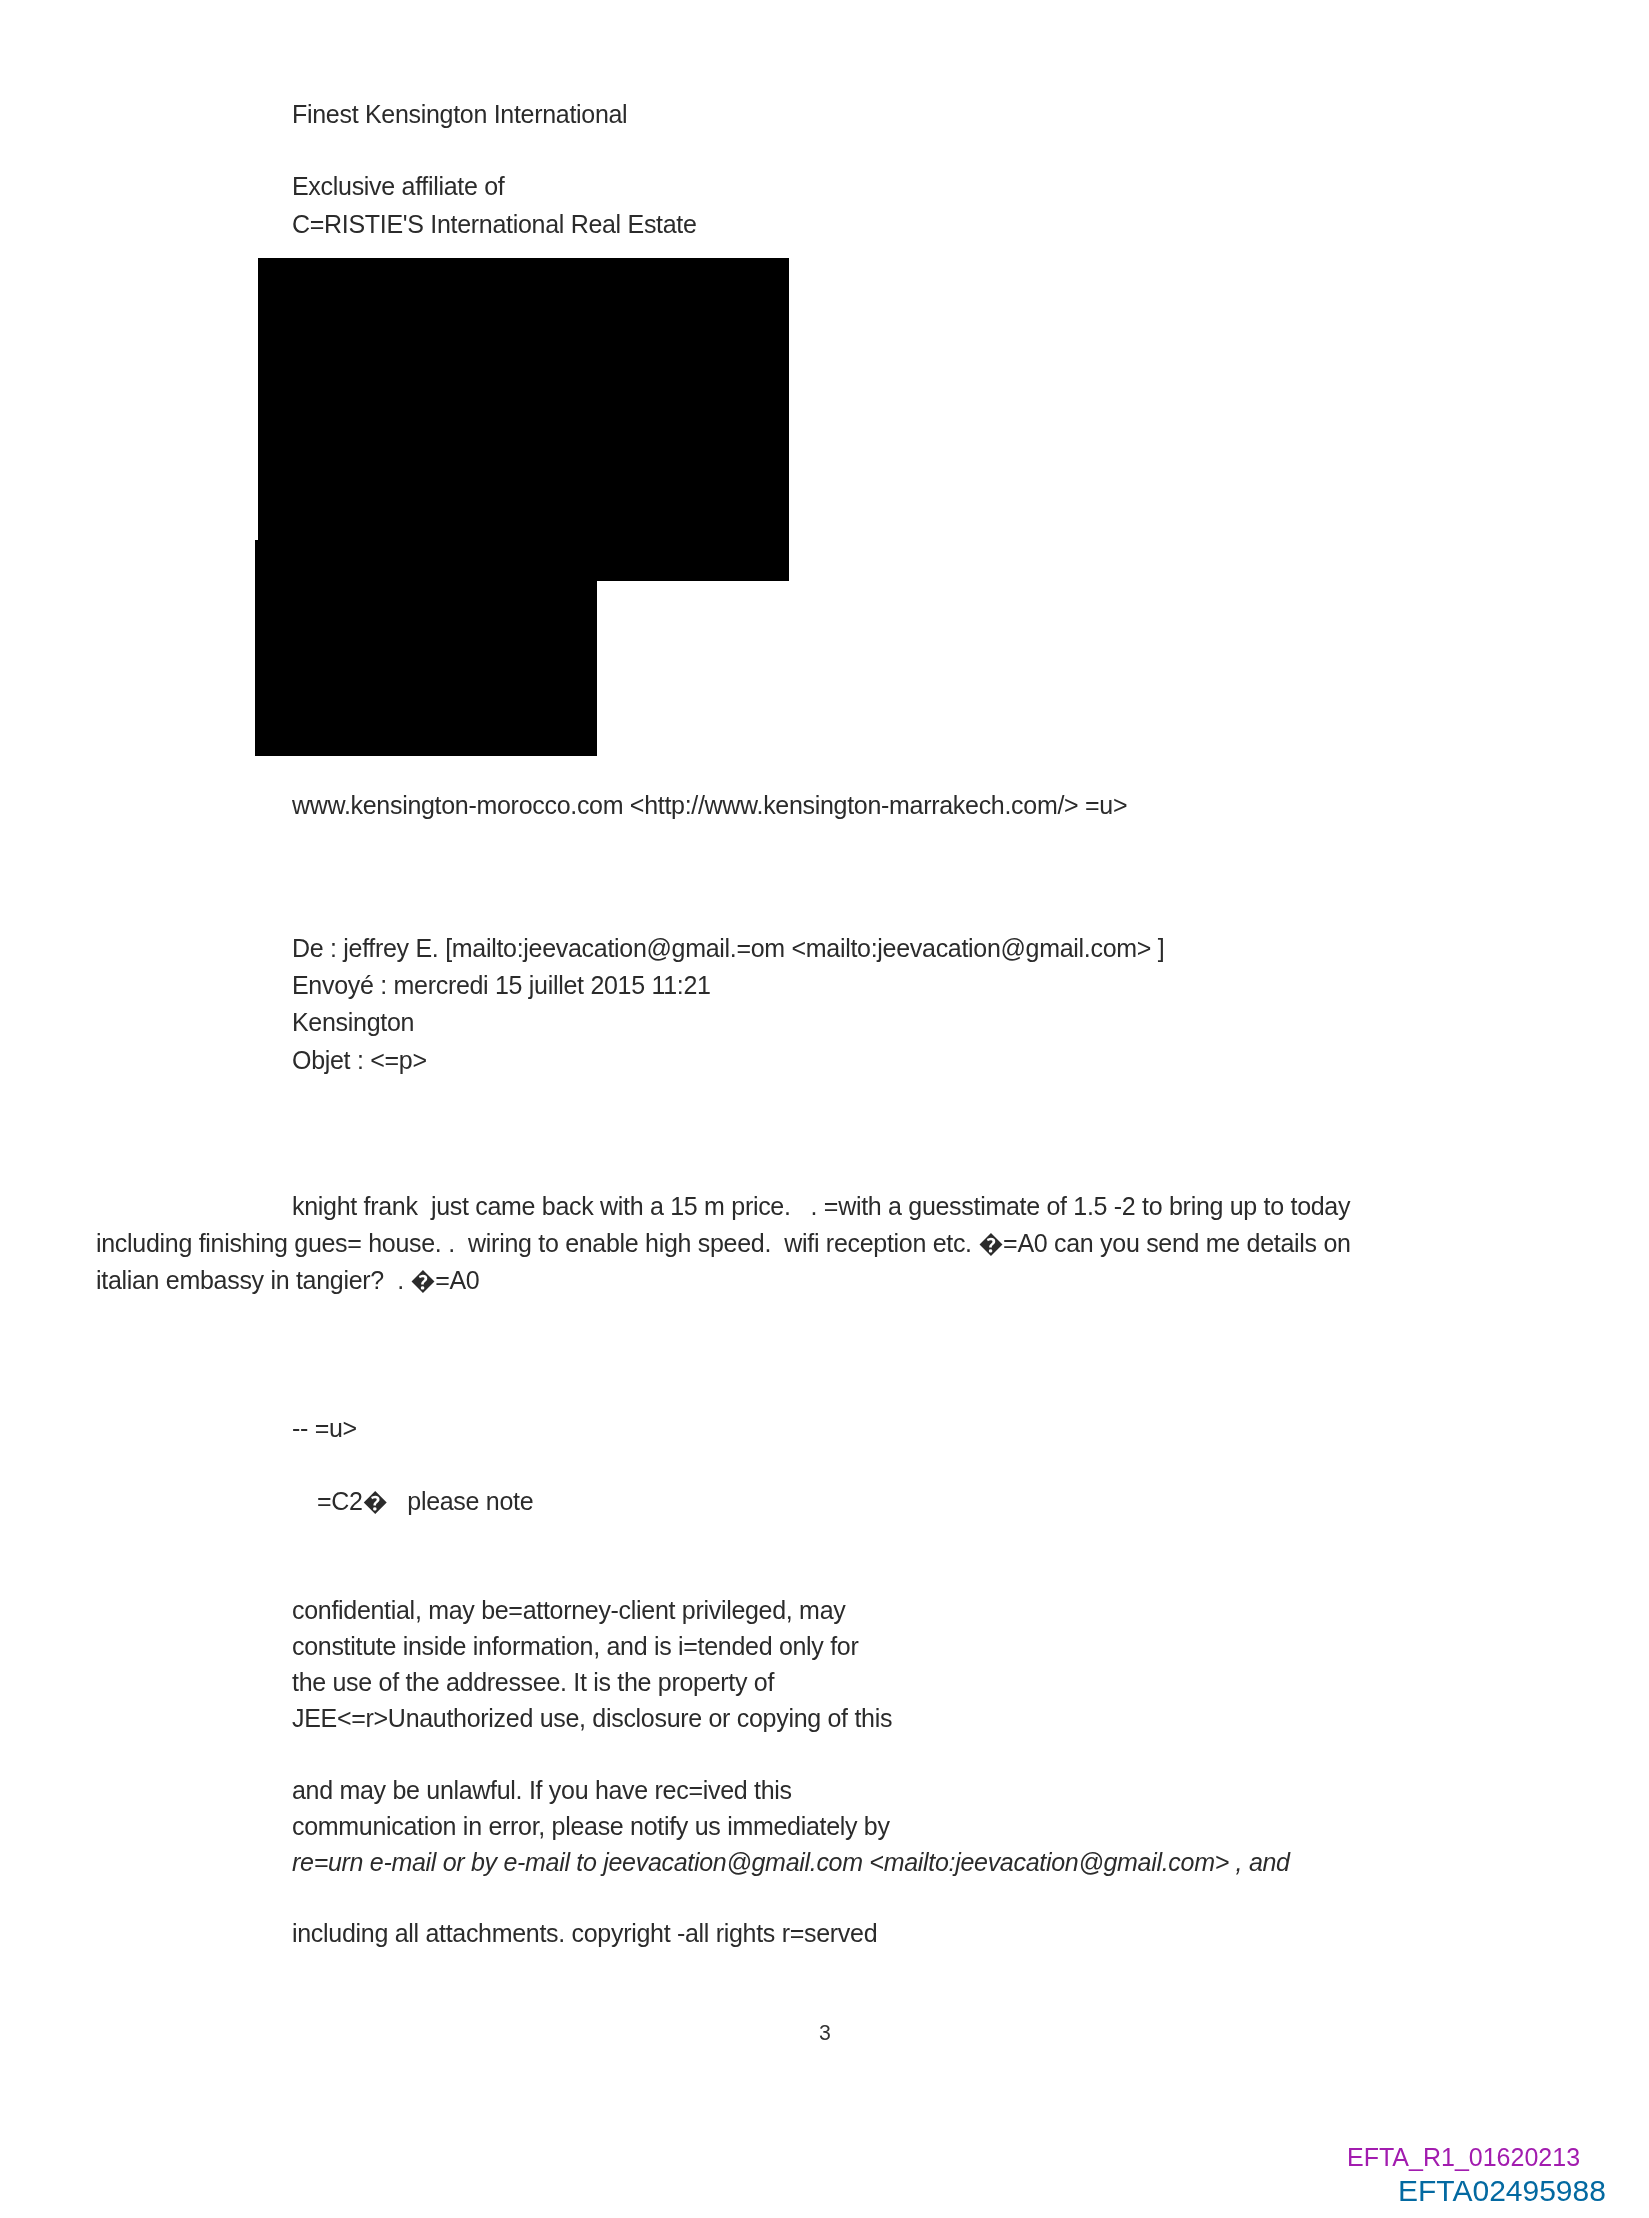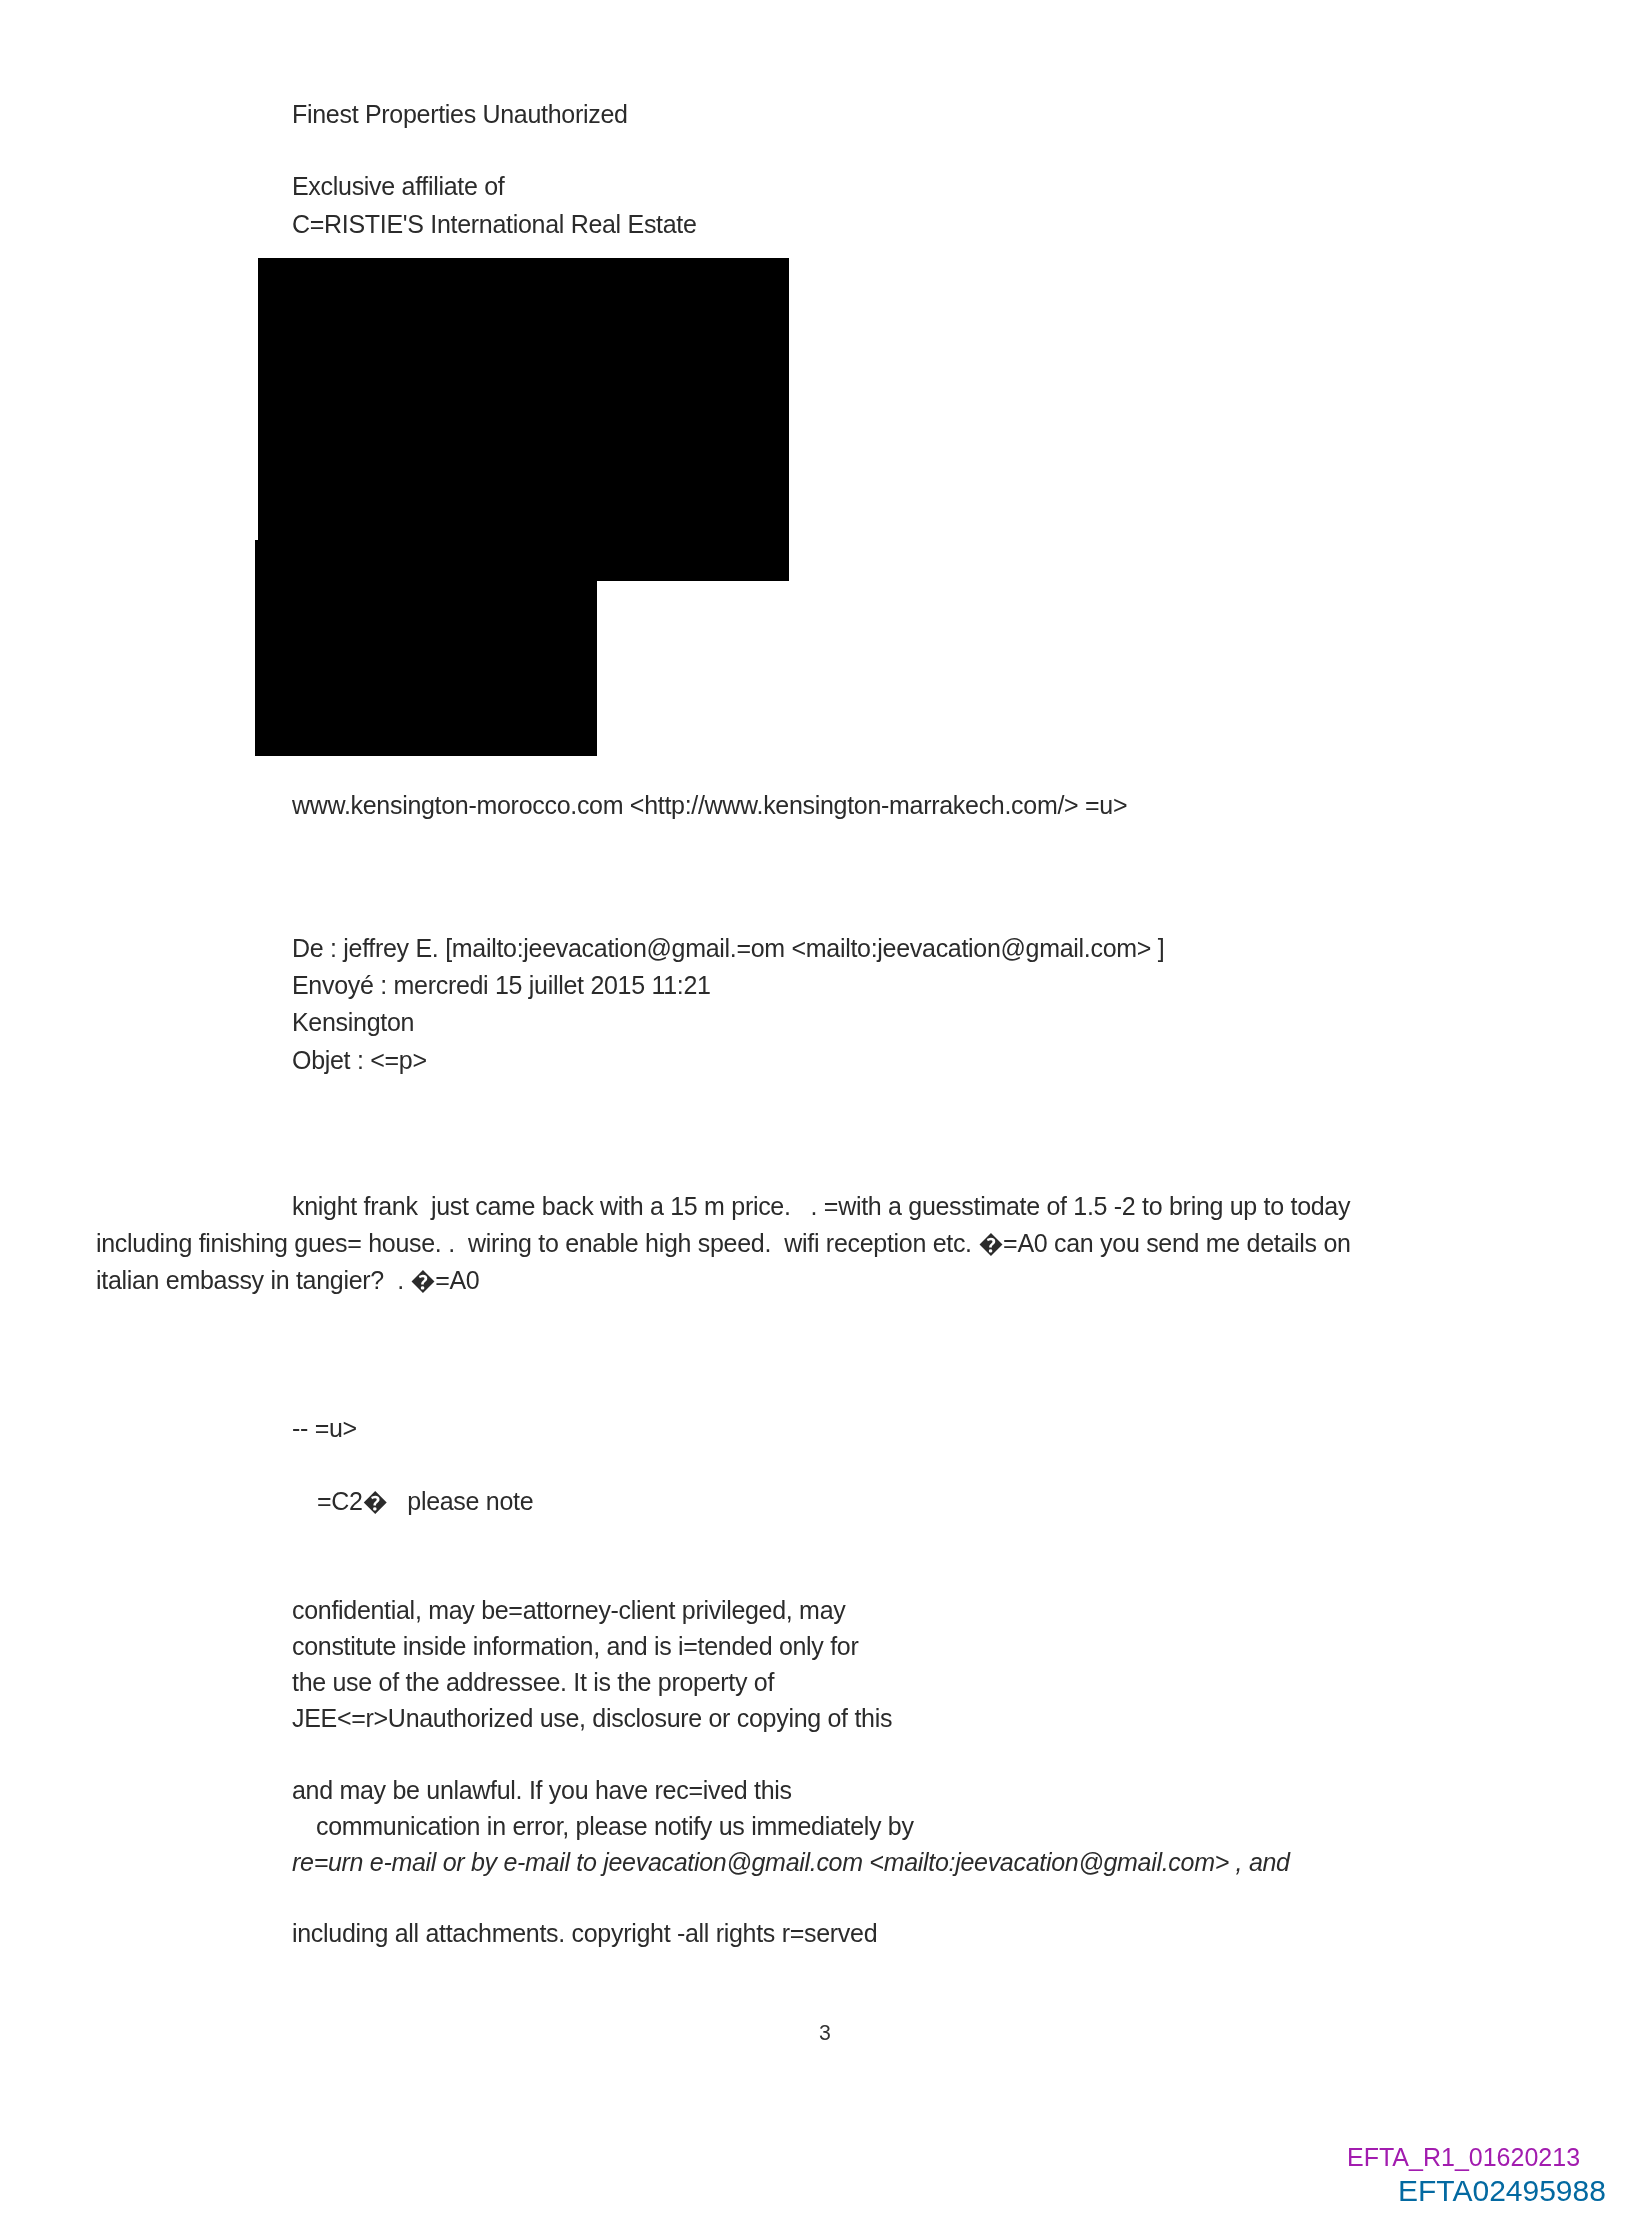--- a/index.html
+++ b/index.html
@@ -9,21 +9,21 @@
   .redact { position:absolute; background:#000; }
   .pnum { position:absolute; font-family:"Liberation Sans", sans-serif; font-size:21.3px; color:#333; }
   .code1 { position:absolute; font-family:Liberation Sans, sans-serif; font-size:25px; color:#a21caf; white-space:pre; }
   .code2 { position:absolute; font-family:"Liberation Sans", sans-serif; font-size:30px; color:#0369a1; white-space:pre; }
 </style>
 </head>
 <body>
 
 <div class="page">
 
-  <div class="ln" style="left:292px; top:100px;">Finest Properties Unauthorized</div>
+  <div class="ln" style="left:292px; top:100px;">Finest Kensington International</div>
   <div class="ln" style="left:292px; top:172px;">Exclusive affiliate of</div>
   <div class="ln" style="left:292px; top:210px;">C=RISTIE'S International Real Estate</div>
 
   <div class="redact" style="left:258px; top:258px; width:531px; height:323px;"></div>
   <div class="redact" style="left:255px; top:540px; width:342px; height:216px;"></div>
 
   <div class="ln" style="left:292px; top:791px;">www.kensington-morocco.com &lt;http://www.kensington-marrakech.com/&gt; =u&gt;</div>
 
   <div class="ln" style="left:292px; top:934px;">De : jeffrey E. [mailto:jeevacation@gmail.=om &lt;mailto:jeevacation@gmail.com&gt; ]</div>
   <div class="ln" style="left:292px; top:971px;">Envoyé : mercredi 15 juillet 2015 11:21</div>
@@ -35,21 +35,21 @@
   <div class="ln" style="left:96px; top:1266px;">italian embassy in tangier?  . �=A0</div>
 
   <div class="ln" style="left:292px; top:1414px;">-- =u&gt;</div>
   <div class="ln" style="left:317px; top:1487px;">=C2�   please note</div>
 
   <div class="ln" style="left:292px; top:1596px;">confidential, may be=attorney-client privileged, may</div>
   <div class="ln" style="left:292px; top:1632px;">constitute inside information, and is i=tended only for</div>
   <div class="ln" style="left:292px; top:1668px;">the use of the addressee. It is the property of</div>
   <div class="ln" style="left:292px; top:1704px;">JEE&lt;=r&gt;Unauthorized use, disclosure or copying of this</div>
   <div class="ln" style="left:292px; top:1776px;">and may be unlawful. If you have rec=ived this</div>
-  <div class="ln" style="left:292px; top:1812px;margin-left:24px;">communication in error, please notify us immediately by</div>
+  <div class="ln" style="left:292px; top:1812px;">communication in error, please notify us immediately by</div>
   <div class="ln" style="left:292px; top:1848px;font-style:italic;">re=urn e-mail or by e-mail to jeevacation@gmail.com &lt;mailto:jeevacation@gmail.com&gt; , and</div>
   <div class="ln" style="left:292px; top:1919px;">including all attachments. copyright -all rights r=served</div>
 
   <div class="pnum" style="left:819px; top:2021px;">3</div>
 
   <div class="code1" style="left:1347px; top:2143px;">EFTA_R1_01620213</div>
   <div class="code2" style="left:1398px; top:2174px;">EFTA02495988</div>
 
 </div>
 

